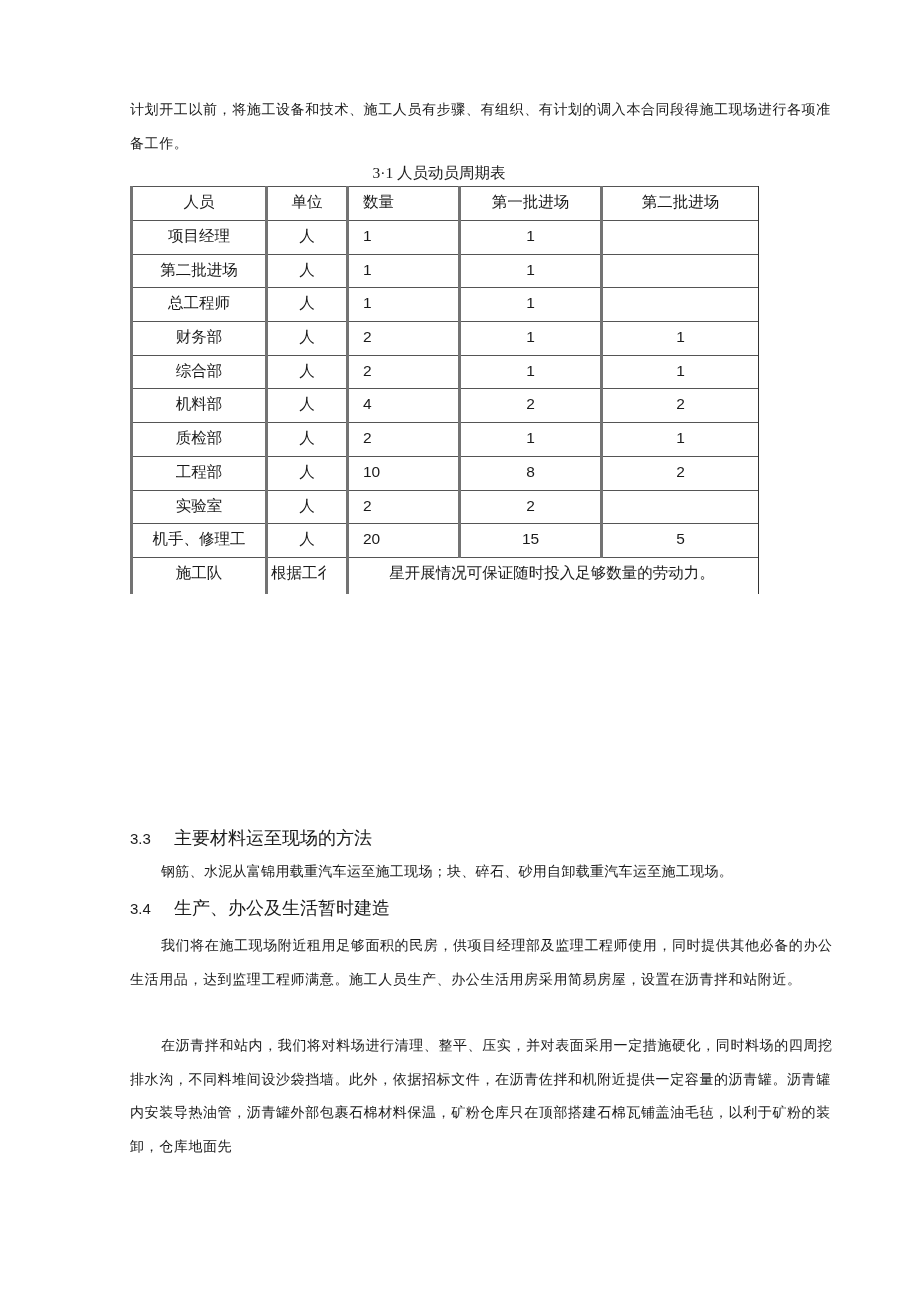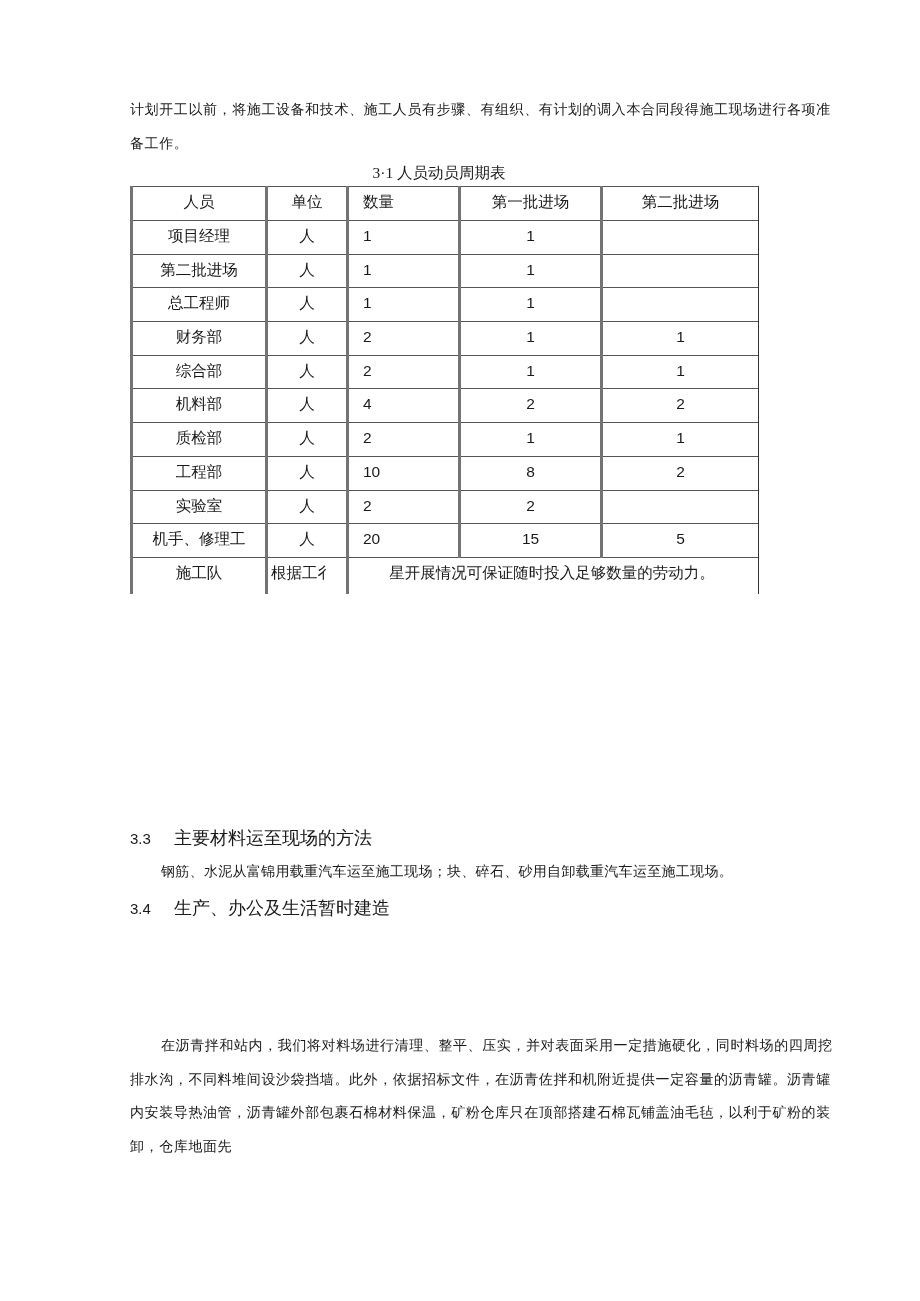--- a/index.html
+++ b/index.html
@@ -145,15 +145,16 @@
 
 
   <h2 class="h2" style="top:825px;">
     <span class="num-h">3.3</span><span>主要材料运至现场的方法</span>
   </h2>
   <p class="para indent" style="top:855px; width:725px; letter-spacing:0.3px;">钢筋、水泥从富锦用载重汽车运至施工现场；块、碎石、砂用自卸载重汽车运至施工现场。</p>
 
   <h2 class="h2" style="top:895px;">
     <span class="num-h">3.4</span><span>生产、办公及生活暂时建造</span>
   </h2>
+  <p class="para indent" style="top:929px;">我们将在施工现场附近租用足够面积的民房，供项目经理部及监理工程师使用，同时提供其他必备的办公生活用品，达到监理工程师满意。施工人员生产、办公生活用房采用简易房屋，设置在沥青拌和站附近。</p>
   <p class="para indent" style="top:1029px;">在沥青拌和站内，我们将对料场进行清理、整平、压实，并对表面采用一定措施硬化，同时料场的四周挖排水沟，不同料堆间设沙袋挡墙。此外，依据招标文件，在沥青佐拌和机附近提供一定容量的沥青罐。沥青罐内安装导热油管，沥青罐外部包裹石棉材料保温，矿粉仓库只在顶部搭建石棉瓦铺盖油毛毡，以利于矿粉的装卸，仓库地面先</p>
 
 </div>
 
 </body></html>

